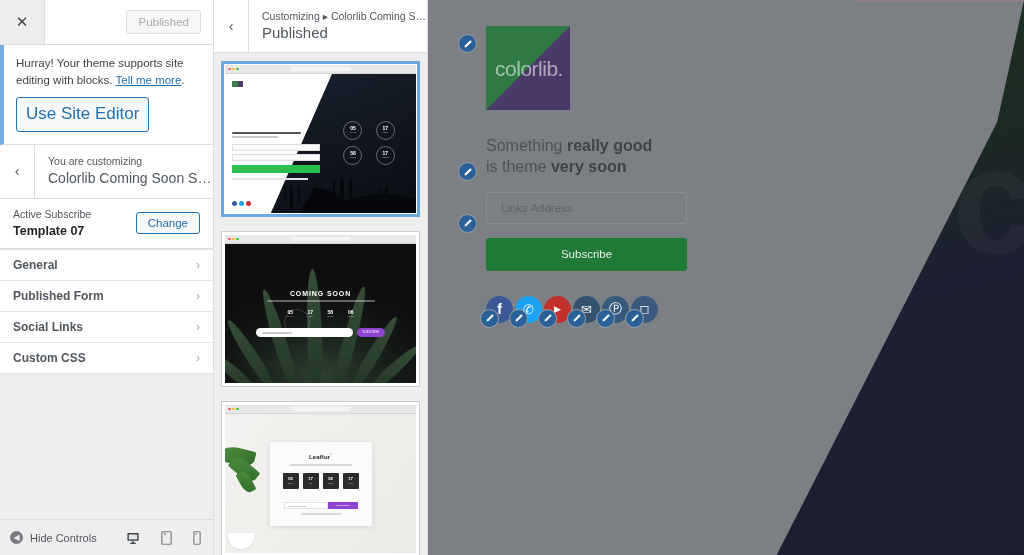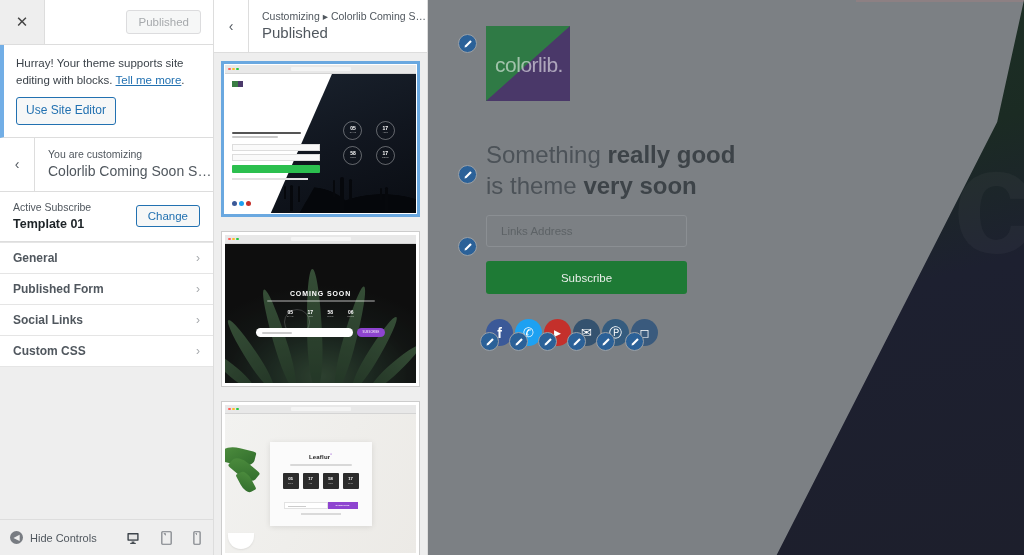--- a/index.html
+++ b/index.html
@@ -32,21 +32,21 @@
     border-radius: 3px; cursor: default;
   }
   .notice {
     background: #fff; border-left: 4px solid #72aee6;
     border-bottom: 1px solid #ddd; padding: 10px 12px 12px 12px;
     font-size: 11.5px; line-height: 1.45; color: #3c434a;
   }
   .notice a { color: #2271b1; }
   .use-site-editor {
     display: inline-block; margin-top: 9px; padding: 4px 9px;
-    font-size: 12px; color: #2271b1; background: #f6f7f7;
+    font-size: 17px; color: #2271b1; background: #f6f7f7;
     border: 1px solid #2271b1; border-radius: 3px; cursor: pointer;
   }
   .customizing-row {
     background: #fff; border-bottom: 1px solid #ddd;
     display: flex; align-items: center; height: 54px; flex: 0 0 54px;
   }
   .back-arrow {
     width: 35px; height: 53px; border-right: 1px solid #ddd;
     display: flex; align-items: center; justify-content: center;
     color: #50575e; font-size: 14px; cursor: pointer; flex: 0 0 35px;
@@ -253,30 +253,30 @@
     background: linear-gradient(165deg, #1f3329 0%, #1b2b23 38%, #1d2030 58%, #1d1f2c 100%);
     clip-path: polygon(100% 0, 100% 100%, 58.5% 100%, 95.5% 22%);
   }
   .pv-ghost {
     position: absolute; right: -6px; top: 126px;
     font-size: 150px; font-weight: bold; color: rgba(255,255,255,0.035);
     letter-spacing: -6px; line-height: 1; user-select: none;
   }
   .pv-content { position: absolute; left: 58px; top: 26px; width: 300px; }
   .pv-logo {
-    width: 84px; height: 75px; position: relative;
+    width: 84px; height: 84px; position: relative;
     background: linear-gradient(to bottom right, #2f7a45 0%, #2f7a45 49.6%, #4a3869 50.4%, #4a3869 100%);
     display: flex; align-items: center; justify-content: center;
   }
   .pv-logo .txt {
     font-size: 21px; color: rgba(255,255,255,0.55); letter-spacing: -0.5px;
     position: relative; left: 1px; top: 1px;
   }
   .pv-head {
-    margin-top: 38px; font-size: 24px; color: #4c5258; line-height: 1.3;
+    margin-top: 26px; font-size: 16px; color: #4c5258; line-height: 1.3;
   }
   .pv-head b { color: #3d4348; font-weight: bold; }
   .pv-field {
     margin-top: 14px; width: 201px; height: 32px;
     border: 1px solid #8b8f93; border-radius: 3px;
     display: flex; align-items: center; padding-left: 14px;
     font-size: 11.5px; color: #5d6266; background: transparent;
   }
   .pv-subscribe {
     margin-top: 14px; width: 201px; height: 33px; background: #1e7a35;
@@ -330,21 +330,21 @@
       <div class="back-arrow">‹</div>
       <div class="customizing-text">
         <div class="small">You are customizing</div>
         <div class="big">Colorlib Coming Soon Se...</div>
       </div>
     </div>
 
     <div class="active-template-row">
       <div>
         <div class="at-label">Active Subscribe</div>
-        <div class="at-value">Template 01</div>
+        <div class="at-value">Template 07</div>
       </div>
       <div class="change-btn">Change</div>
     </div>
 
     <div class="section-list">
       <div class="section-item">
         <span class="lbl">General</span>
         <span class="chev">›</span>
       </div>
       <div class="section-item">

